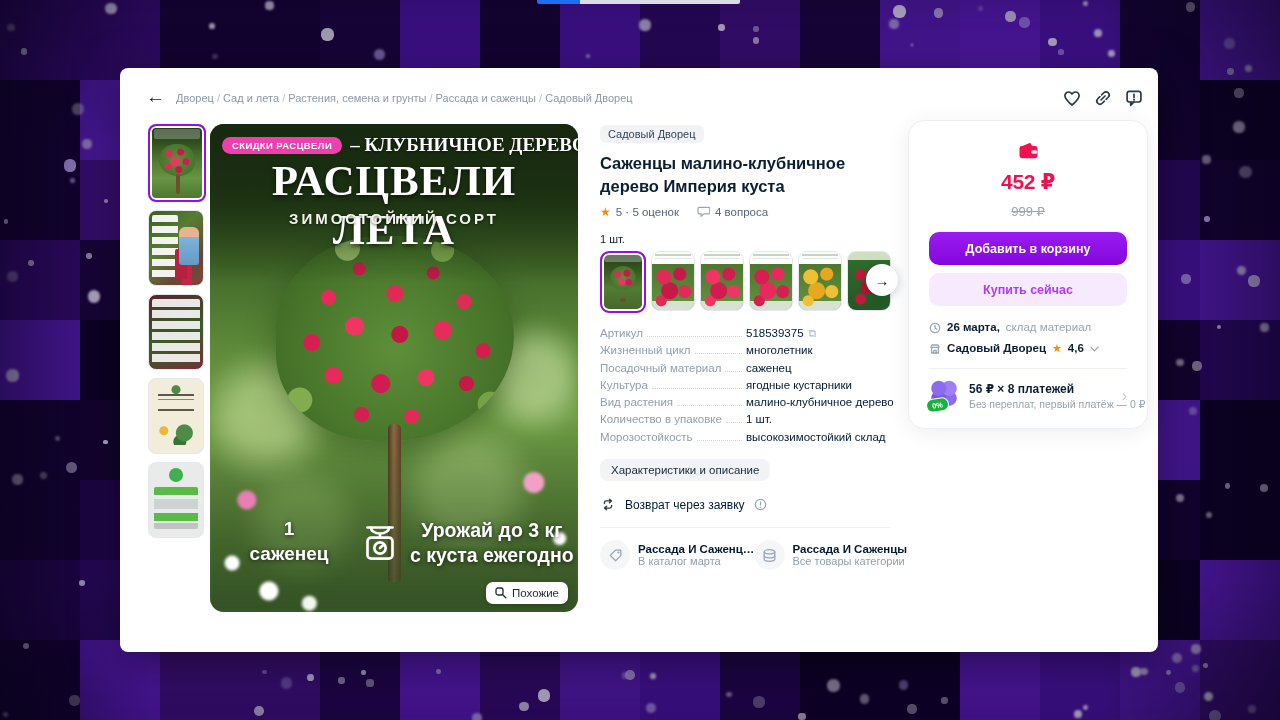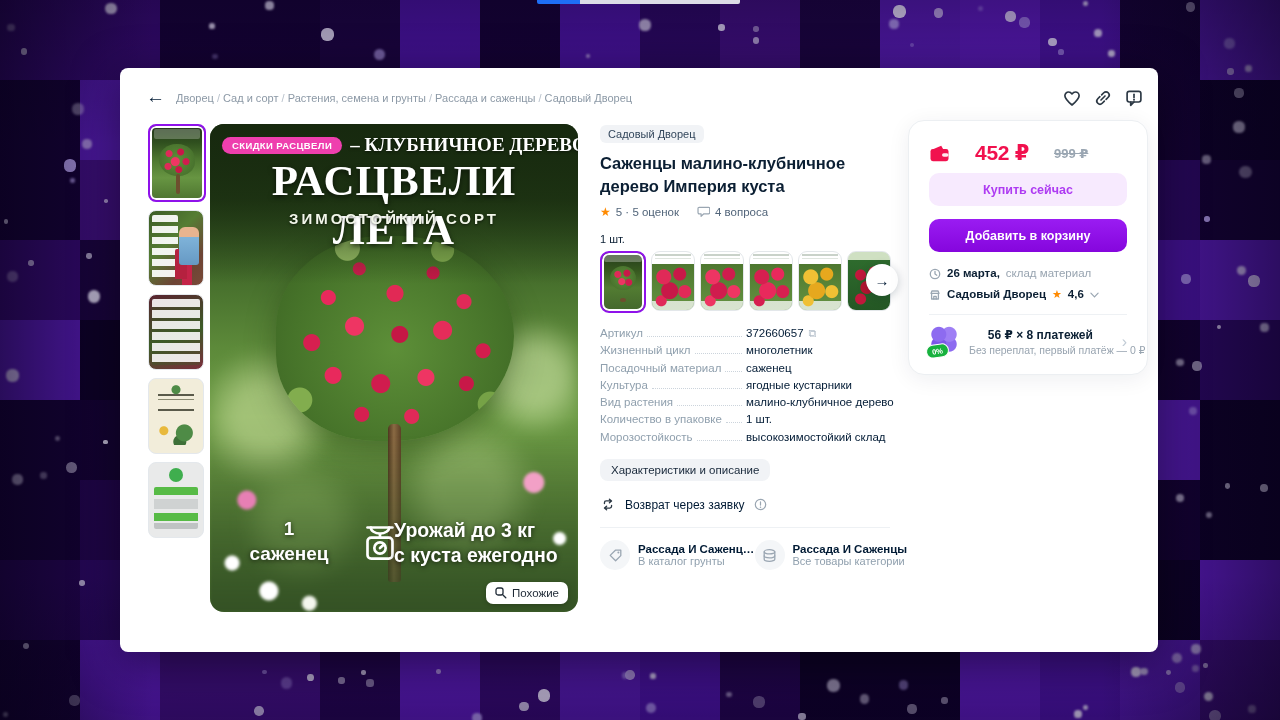--- a/index.html
+++ b/index.html
@@ -111,22 +111,22 @@
      radial-gradient(circle at 10% 36%,#e77fb4 0 9px,transparent 10px),
      radial-gradient(circle at 6% 72%,#ffffff 0 7px,transparent 8px),
      radial-gradient(circle at 16% 88%,#ffffff 0 9px,transparent 10px),
      radial-gradient(circle at 27% 95%,#f4f7ee 0 7px,transparent 8px),
      radial-gradient(circle at 88% 26%,#f2a0c6 0 10px,transparent 11px),
      radial-gradient(circle at 95% 58%,#ffffff 0 6px,transparent 7px),
      radial-gradient(circle at 80% 90%,#dfe8d0 0 6px,transparent 7px),
      linear-gradient(180deg,rgba(52,84,38,0) 0%,rgba(52,84,38,.25) 35%,rgba(45,72,33,.7) 100%);}
   .hero-count{position:absolute;left:36px;bottom:46px;width:86px;text-align:center;color:#fff;font-weight:bold;
     font-size:19px;line-height:25px;text-shadow:0 1px 5px rgba(0,0,0,.7);}
-  .hero-yield{position:absolute;left:184px;bottom:44px;color:#fff;font-weight:bold;font-size:19.5px;line-height:25px;
-    text-shadow:0 1px 5px rgba(0,0,0,.7);white-space:nowrap;}
+  .hero-yield{position:absolute;left:200px;bottom:44px;color:#fff;font-weight:bold;font-size:19.5px;line-height:25px;
+    text-shadow:0 1px 5px rgba(0,0,0,.7);white-space:nowrap;text-align:center;}
   .scale-ico{position:absolute;left:150px;bottom:48px;width:40px;height:44px;}
   .similar-pill{position:absolute;right:10px;bottom:8px;height:22px;background:#ffffff;border-radius:7px;display:flex;
     align-items:center;gap:5px;padding:0 9px;font-size:11.5px;color:#1f2a36;cursor:pointer;box-shadow:0 1px 4px rgba(0,0,0,.25);}
   
   .mid{position:absolute;left:480px;top:56px;width:292px;}
   .seller-chip{display:inline-block;background:#f1f3f6;border-radius:6px;padding:3px 8px;font-size:11px;color:#33475c;cursor:pointer;}
   .p-title{margin-top:9px;font-size:16.5px;line-height:23px;font-weight:bold;color:#0b1f33;}
   .rating-row{margin-top:7px;display:flex;align-items:center;gap:5px;font-size:11.5px;color:#52657a;}
   .star{font-size:12px;line-height:12px;}
   .rr-sep{width:8px;}
@@ -186,24 +186,24 @@
   .bl{display:flex;gap:8px;align-items:center;cursor:pointer;min-width:0;}
   .bl-icon{width:30px;height:30px;border-radius:50%;background:#f4f6f8;flex:none;display:flex;align-items:center;justify-content:center;}
   .bl-icon svg{width:15px;height:15px;display:none;}
   .bl-icon.i-tag svg.s-tag{display:block;}
   .bl-icon.i-stack svg.s-stack{display:block;}
   .bl-title{font-size:11.5px;font-weight:bold;color:#001a34;white-space:nowrap;overflow:hidden;text-overflow:ellipsis;max-width:118px;}
   .bl-sub{font-size:11px;color:#90a0ae;white-space:nowrap;}
   
   .buybox{position:absolute;left:788px;top:52px;width:240px;background:#fff;border:1px solid #ecEFF2;border-radius:16px;
     box-shadow:0 4px 22px rgba(0,26,52,.07);padding:20px 20px 16px 20px;box-sizing:border-box;}
-  .price-row{display:flex;align-items:center;gap:25px;}
+  .price-row{display:flex;align-items:center;gap:10px;flex-direction:column;}
   .wallet-ico svg{width:21px;height:19px;display:block;}
   .price{font-size:21px;font-weight:bold;letter-spacing:-.3px;}
-  .old-price{font-size:13px;color:#9aa6b2;text-decoration:line-through;font-weight:bold;}
+  .old-price{font-size:13px;color:#9aa6b2;text-decoration:line-through;}
   .btn{width:100%;height:33px;border:none;border-radius:10px;font-size:12.5px;font-weight:bold;cursor:pointer;
        font-family:inherit;display:block;}
   .btn-add{margin-top:13px;color:#fff;background:linear-gradient(180deg,#9a1cf2,#8506dd);}
   .btn-buy{margin-top:8px;background:#f7eafe;color:#ae3bf2;}
   .dl-row{margin-top:6px;display:flex;align-items:center;gap:6px;font-size:11.5px;line-height:15px;}
   .dl-first{margin-top:14px;}
   .dl-ico{width:12px;height:12px;flex:none;}
   .dl-ico svg{width:12px;height:12px;display:block;}
   .dl-bold{color:#0b1f33;font-weight:bold;}
   .dl-gray{color:#98a4b0;}
@@ -213,21 +213,21 @@
   .inst-row{margin-top:11px;display:flex;align-items:center;gap:10px;cursor:pointer;}
   .flower-wrap{position:relative;width:30px;height:32px;flex:none;}
   .flower{position:absolute;left:2px;top:0;width:26px;height:26px;
     background:radial-gradient(circle at 30% 32%,#8d6bf0 0 7px,transparent 8px),
                radial-gradient(circle at 70% 32%,#9f7ff5 0 7px,transparent 8px),
                radial-gradient(circle at 30% 70%,#7c57e8 0 7px,transparent 8px),
                radial-gradient(circle at 70% 70%,#8d6bf0 0 7px,transparent 8px),
                radial-gradient(circle at 50% 50%,#6a45d8 0 5px,transparent 6px);}
   .zero-badge{position:absolute;left:-3px;bottom:0;background:#17b23e;color:#fff;font-size:7.5px;font-weight:bold;
     padding:1.5px 5px;border-radius:7px;transform:rotate(-8deg);border:1.5px solid #fff;}
-  .inst-text{flex:1;min-width:0;text-align:center;}
+  .inst-text{flex:1;min-width:0;}
   .inst-title{font-size:12px;font-weight:bold;color:#0b1f33;}
   .inst-note{font-size:10.5px;color:#98a4b0;margin-top:2px;white-space:nowrap;}
   .chev-right{color:#c2ccd6;font-size:16px;flex:none;cursor:pointer;}
   .icon-stroke{fill:none;stroke:#2c3844;stroke-width:1.5;stroke-linecap:round;stroke-linejoin:round;}
   .icon-gray{fill:none;stroke:#9aa6b2;stroke-width:1.3;stroke-linecap:round;stroke-linejoin:round;}
 </style>
 </head>
 <body>
 
 <div id="bg">
@@ -483,21 +483,21 @@
 <div class="vprogress">
   <div class="played" style="background:#1e6ef5"></div>
   <div class="rest" style="background:#dcdce6"></div>
 </div>
 
 <div class="window">
 
   <div class="back-arrow">←</div>
   <div class="crumbs">
     
-  <span class="crumb">Дворец</span><span class="crumb">Сад и сорт</span><span class="crumb">Растения, семена и грунты</span><span class="crumb">Рассада и саженцы</span><span class="crumb">Садовый Дворец</span></div>
+  <span class="crumb">Дворец</span><span class="crumb">Сад и лета</span><span class="crumb">Растения, семена и грунты</span><span class="crumb">Рассада и саженцы</span><span class="crumb">Садовый Дворец</span></div>
   <div class="header-actions">
     <span class="hicon">
       <svg viewBox="0 0 18 18">
           <path class="icon-stroke" d="M9 15.3C5.2 12 2.6 9.6 2.6 6.9c0-1.9 1.5-3.3 3.3-3.3 1.2 0 2.3.6 3.1 1.7.8-1.1 1.9-1.7 3.1-1.7 1.8 0 3.3 1.4 3.3 3.3 0 2.7-2.6 5.1-6.4 8.4z"></path>
         </svg>
     </span>
     <span class="hicon">
       <svg viewBox="0 0 18 18">
           <path class="icon-stroke" d="M7.2 10.8l3.6-3.6M6.2 7.8l-1.9 1.9a2.8 2.8 0 0 0 4 4l1.9-1.9M11.8 10.2l1.9-1.9a2.8 2.8 0 0 0-4-4L7.8 6.2"></path>
         </svg>
@@ -591,21 +591,21 @@
       <div class="v-arrow">→</div>
     </div>
 
     <div class="specs">
 
         <div class="spec-row has-copy">
           <span class="spec-left">
             <span class="spec-label">Артикул</span>
             <span class="spec-dots"></span>
           </span>
-          <span class="spec-value">372660657</span>
+          <span class="spec-value">518539375</span>
           <span class="copy-ico">⧉</span>
         </div>
 
         <div class="spec-row">
           <span class="spec-left">
             <span class="spec-label">Жизненный цикл</span>
             <span class="spec-dots"></span>
           </span>
           <span class="spec-value">многолетник</span>
 
@@ -679,21 +679,21 @@
         <div class="bl">
           <span class="bl-icon i-tag">
             <svg class="s-tag" viewBox="0 0 15 15">
               <path class="icon-gray" d="M2.2 7.4L7.4 2.2h5.4v5.4l-5.2 5.2z"></path>
               <circle cx="10.4" cy="4.6" r="1" fill="#9aa6b2"></circle>
             </svg>
 
           </span>
           <span>
             <div class="bl-title">Рассада И Саженцы СА…</div>
-            <div class="bl-sub">В каталог грунты</div>
+            <div class="bl-sub">В каталог марта</div>
           </span>
         </div>
 
         <div class="bl">
           <span class="bl-icon i-stack">
 
             <svg class="s-stack" viewBox="0 0 15 15">
               <ellipse class="icon-gray" cx="7.5" cy="3.8" rx="5.3" ry="2.1"></ellipse>
               <path class="icon-gray" d="M2.2 3.8v4c0 1.2 2.4 2.1 5.3 2.1s5.3-.9 5.3-2.1v-4"></path>
               <path class="icon-gray" d="M2.2 7.8v3.4c0 1.2 2.4 2.1 5.3 2.1s5.3-.9 5.3-2.1V7.8"></path>
@@ -712,22 +712,22 @@
       <span class="wallet-ico">
         <svg viewBox="0 0 21 19">
             <path d="M4 5.2l8.2-3.4 1.9 3.2z" fill="#f1114e"></path>
             <rect x="1.5" y="5" width="18" height="12.2" rx="2.4" fill="#f1114e"></rect>
             <rect x="13" y="9.2" width="6.5" height="3.6" rx="1.8" fill="#ffffff" opacity=".9"></rect>
           </svg>
       </span>
       <span class="price" style="color:#f1114e">452 ₽</span>
       <span class="old-price">999 ₽</span>
     </div>
+    <button class="btn btn-add">Добавить в корзину</button>
     <button class="btn btn-buy">Купить сейчас</button>
-    <button class="btn btn-add">Добавить в корзину</button>
 
     <div class="dl-row dl-first">
       <span class="dl-ico">
         <svg viewBox="0 0 12 12">
             <circle class="icon-gray" cx="6" cy="6" r="4.7"></circle>
             <path class="icon-gray" d="M6 3.4V6l1.8 1.2"></path>
           </svg>
       </span>
       <span class="dl-bold">26 марта,</span>
       <span class="dl-gray">склад материал</span>

